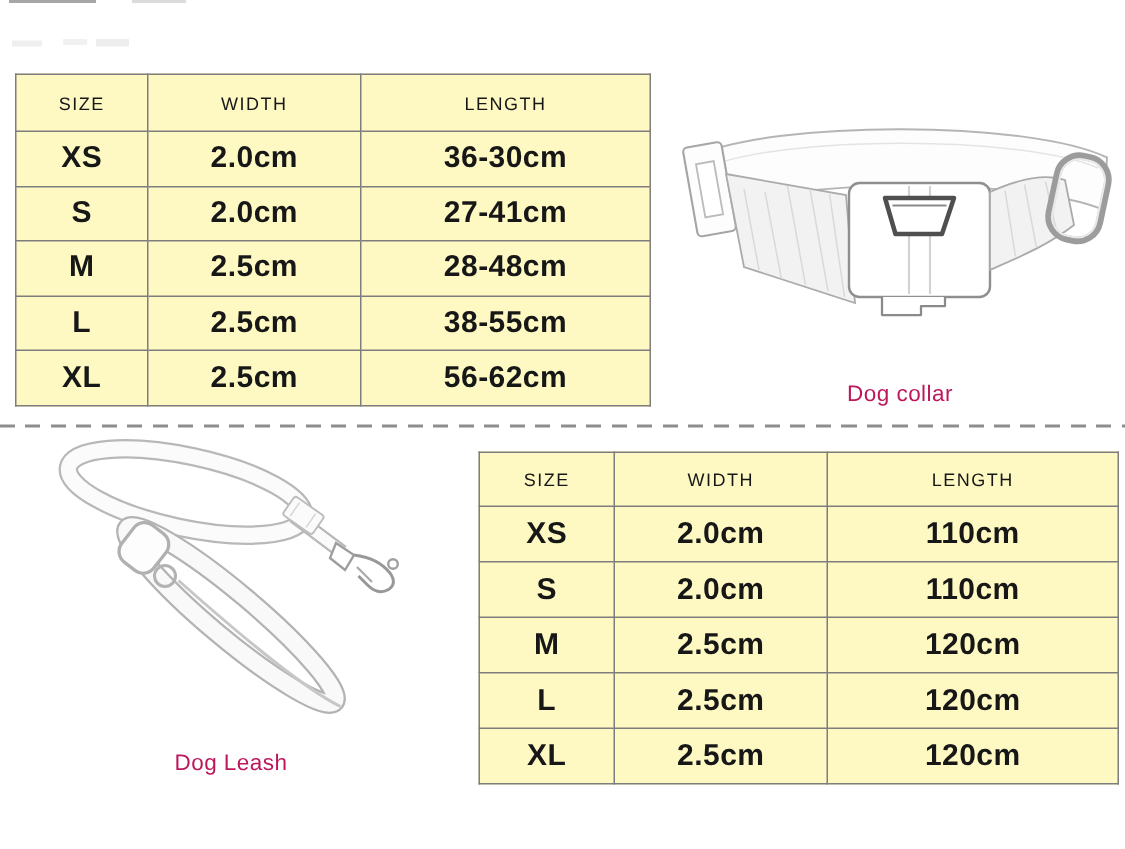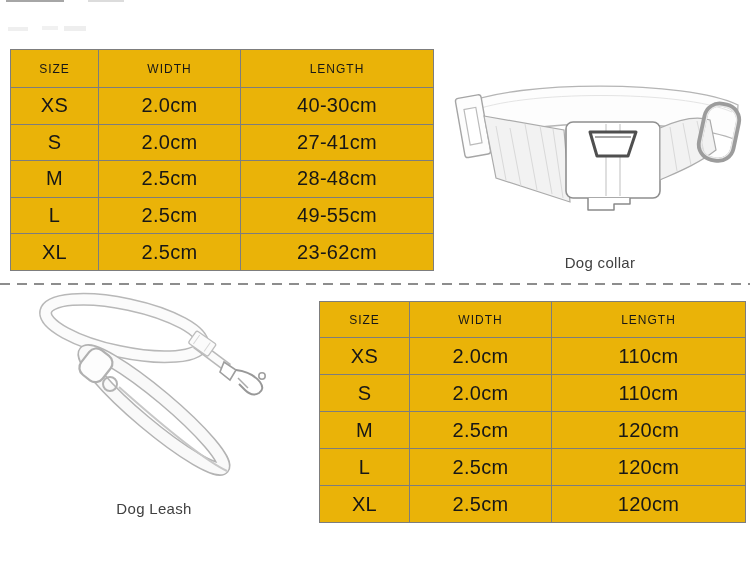--- a/index.html
+++ b/index.html
@@ -2,37 +2,37 @@
 <html><head>
 <meta charset="utf-8">
 <style>
   html,body{margin:0;padding:0}
   body{
     width:750px;height:566px;position:relative;overflow:hidden;
     background:#ffffff;
     font-family:"Liberation Sans", sans-serif;
   }
   .size-table{
-    position:absolute;border-collapse:collapse;table-layout:fixed;background:#eab308;
+    position:absolute;border-collapse:collapse;table-layout:fixed;background:#fef9c3;
   }
   .size-table th,.size-table td{
     border:1px solid #7d7d7d;text-align:center;vertical-align:middle;
-    color:#171717;padding:0;overflow:hidden;white-space:nowrap;
+    color:#171717;padding:0;overflow:hidden;white-space:nowrap;font-weight:bold;
   }
   .size-table th{font-size:12px;font-weight:400;letter-spacing:1px}
   .size-table td{font-size:20px;letter-spacing:.3px}
   #collar-table{left:10px;top:49px;width:424px}
   #collar-table tr.hdr{height:38px}
   #collar-table tr.row{height:36.6px}
   #leash-table{left:319px;top:301px;width:427px}
   #leash-table tr.hdr{height:36px}
   #leash-table tr.row{height:37px}
   .fig{position:absolute}
   .fig-caption{
-    position:absolute;font-size:15px;color:#404040;text-align:center;
+    position:absolute;font-size:15px;color:#be185d;text-align:center;
     letter-spacing:.3px;
   }
   .divider{
     position:absolute;left:0;top:283px;width:750px;height:2px;
     background:repeating-linear-gradient(90deg,#8d8d8d 0 10px,transparent 10px 17px);
   }
   .artifact{position:absolute;pointer-events:none}
 </style>
 </head>
 <body>
@@ -54,41 +54,41 @@
     </colgroup>
   <tbody>
       <tr class="hdr">
     <th>SIZE</th>
     <th>WIDTH</th>
     <th>LENGTH</th>
   </tr>
   <tr class="row">
     <td>XS</td>
     <td>2.0cm</td>
-    <td>40-30cm</td>
+    <td>36-30cm</td>
   </tr>
   <tr class="row">
     <td>S</td>
     <td>2.0cm</td>
     <td>27-41cm</td>
   </tr>
   <tr class="row">
     <td>M</td>
     <td>2.5cm</td>
     <td>28-48cm</td>
   </tr>
   <tr class="row">
     <td>L</td>
     <td>2.5cm</td>
-    <td>49-55cm</td>
+    <td>38-55cm</td>
   </tr>
   <tr class="row">
     <td>XL</td>
     <td>2.5cm</td>
-    <td>23-62cm</td>
+    <td>56-62cm</td>
   </tr>
 </tbody>
   </table>
 
 <div class="fig" style="left:454px;top:66px;width:292px;height:184px">
   <svg width="292" height="184" viewBox="0 0 292 184">
 
     <path d="M 10,38 C 62,14 232,14 284,39 L 282,74 C 230,52 64,52 27,76 Z" fill="#fdfdfd" stroke="#b5b5b5" stroke-width="1.3"></path>
     <path d="M 16,46 C 66,24 228,24 278,46" fill="none" stroke="#e4e4e4" stroke-width="1"></path>
 

